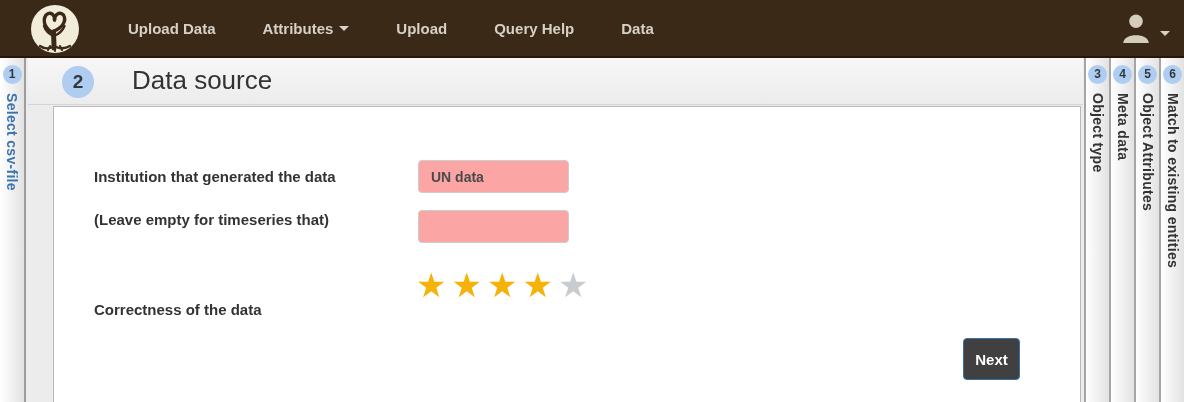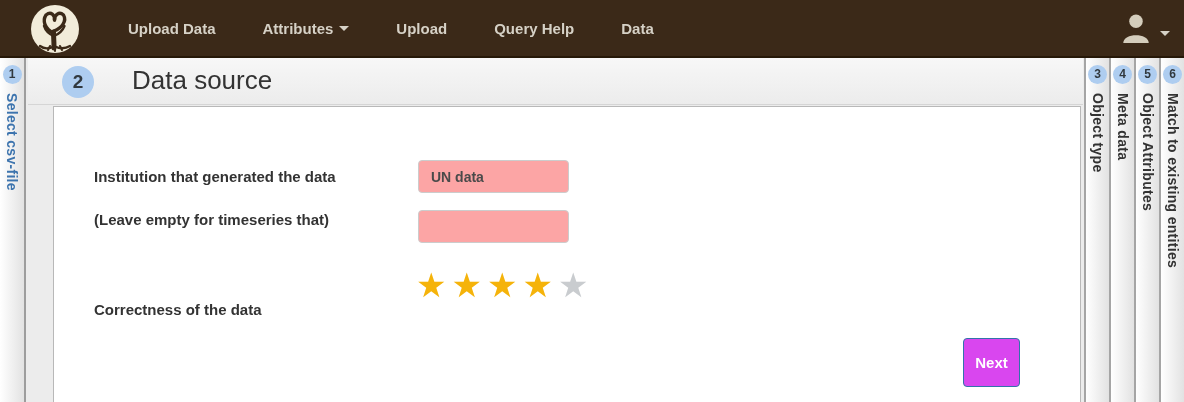--- a/index.html
+++ b/index.html
@@ -99,22 +99,22 @@
   }
   .row1-label { top: 59px; }
   .row1-input { top: 53px; }
   .row2-label { top: 102px; }
   .row2-input { top: 103px; }
   .row3-label { top: 176px; margin-top: 16px; }
   .stars { position: absolute; left: 362px; top: 158px; font-size: 34px; letter-spacing: 5px; cursor: pointer; user-select: none; }
   .star { color: #c9cccf; }
   .star.filled { color: #f5b30a; }
   .next-btn {
-    position: absolute; left: 909px; top: 231px; width: 57px; height: 49px;
-    background: #d946ef; border: 1px solid #3273ab; border-radius: 4px;
+    position: absolute; left: 909px; top: 231px; width: 57px; height: 42px;
+    background: #404040; border: 1px solid #3273ab; border-radius: 4px;
     color: #ffffff; font-family: "Liberation Sans", sans-serif;
     font-size: 15px; font-weight: bold; cursor: pointer;
   }
 </style>
 </head>
 <body>
 
 <div class="navbar">
   <div class="logo">
     <svg width="48" height="48" viewBox="0 0 48 48">

